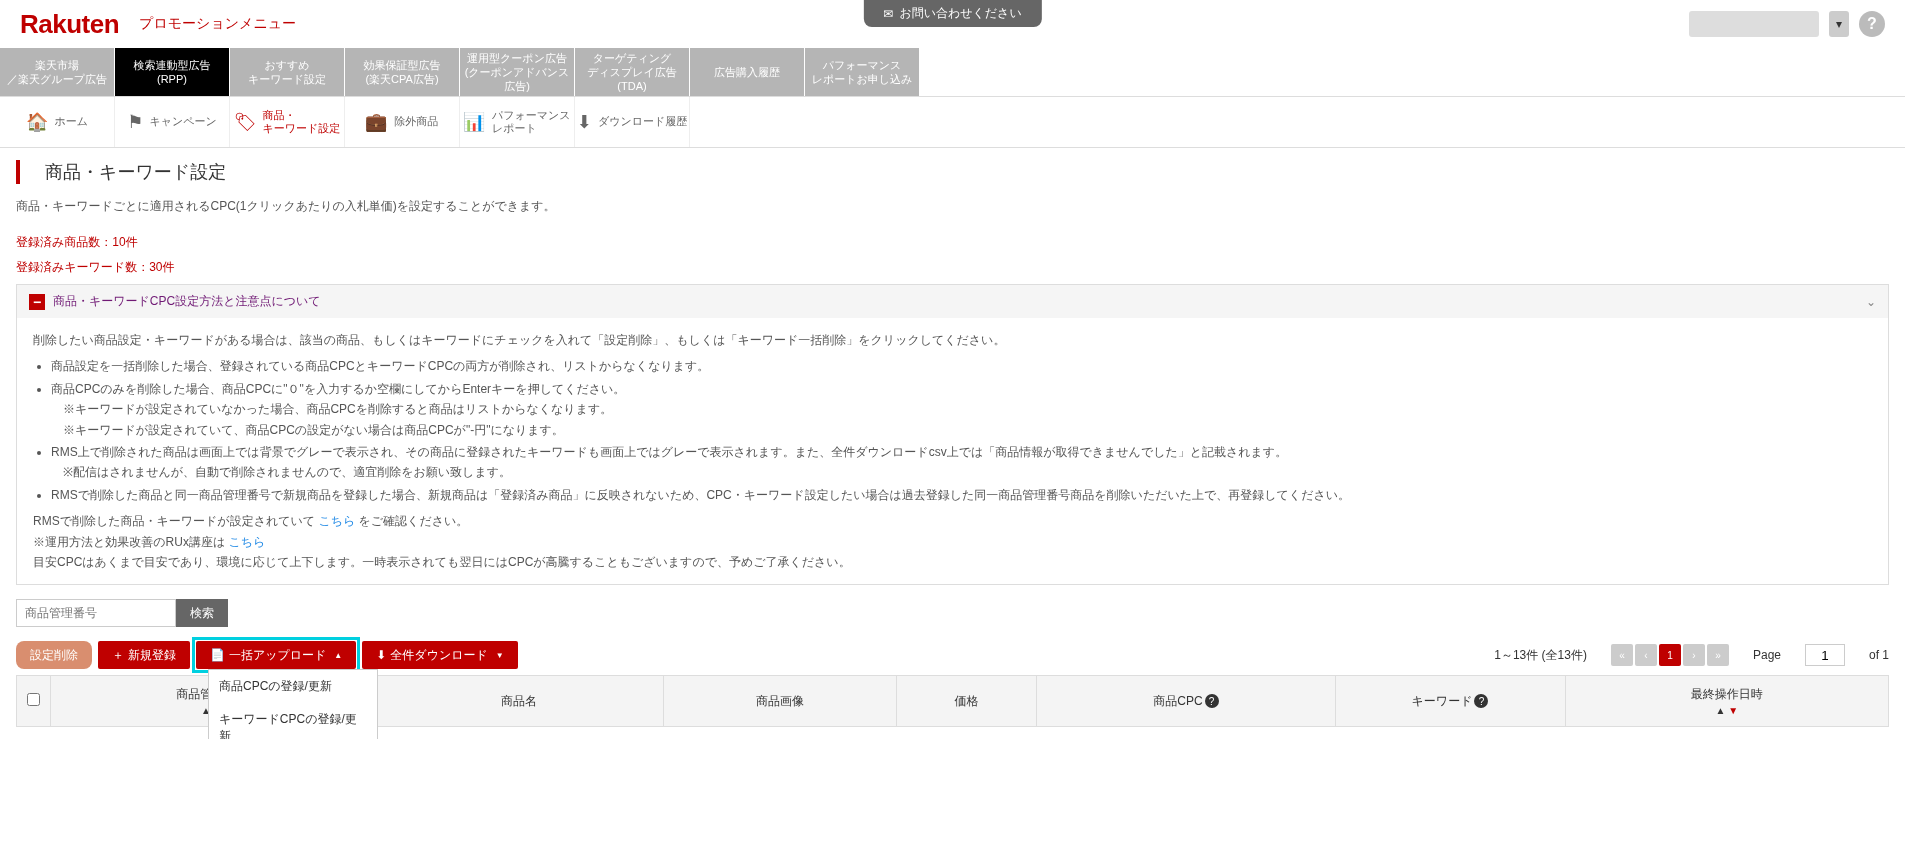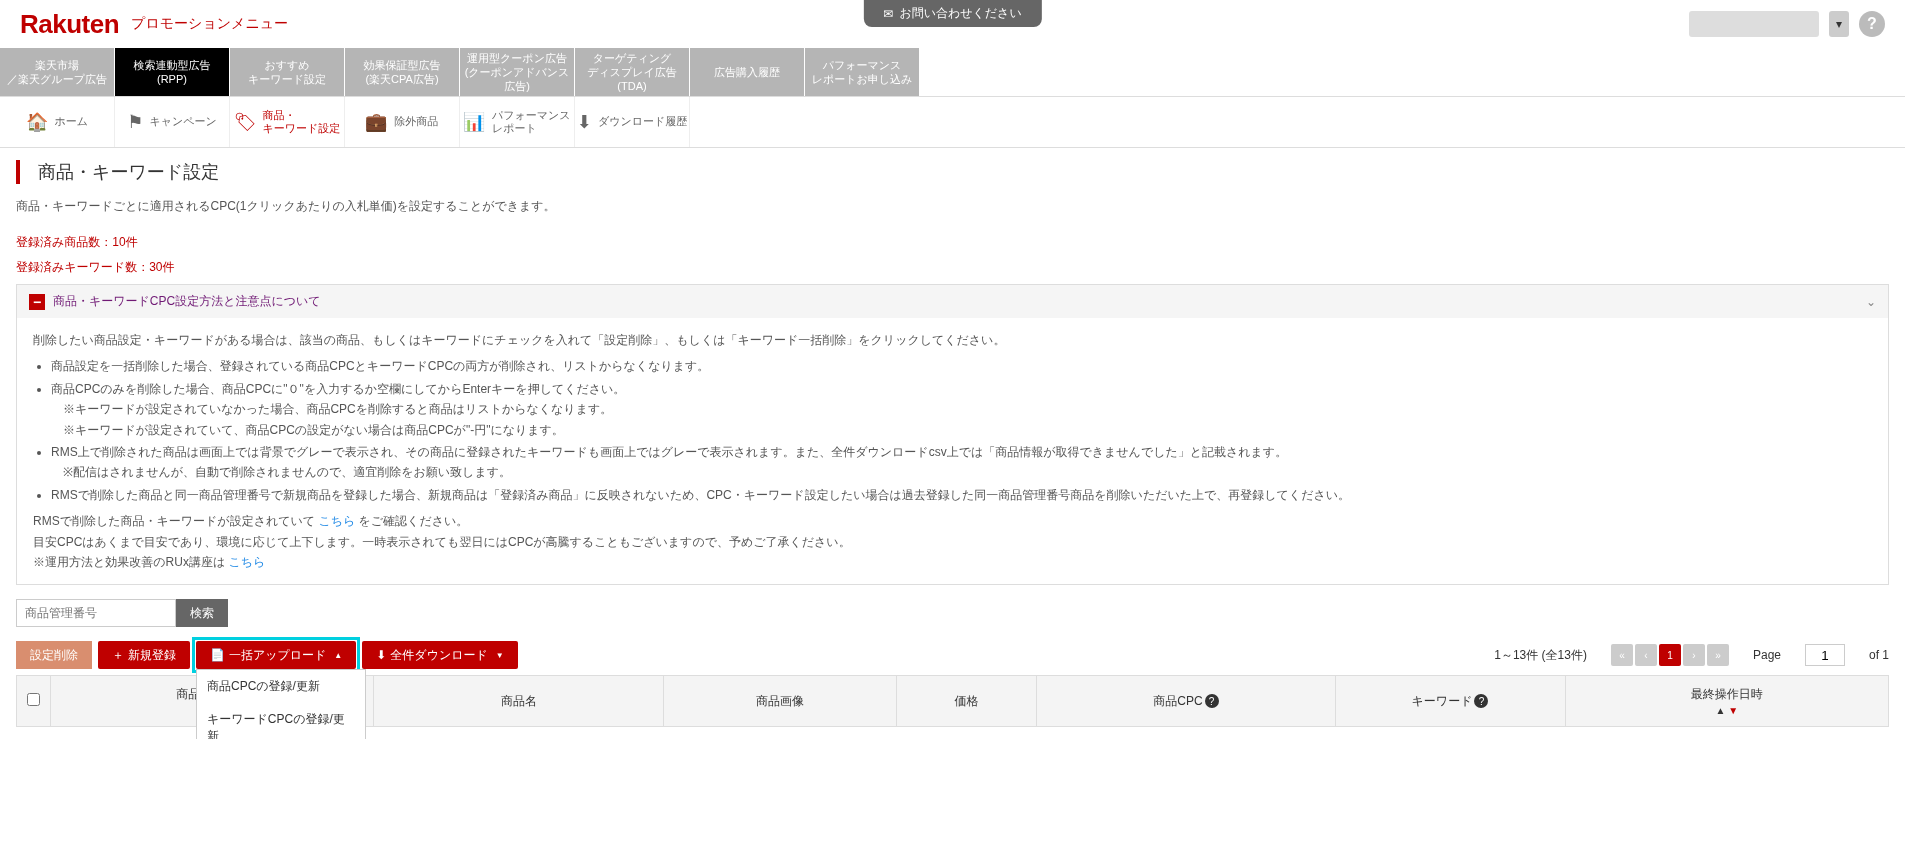--- a/index.html
+++ b/index.html
@@ -1,64 +1,64 @@
 <!DOCTYPE html>
 <html><head>
 <meta charset="utf-8">
 <style>
 * { margin: 0; padding: 0; box-sizing: border-box; }
 body { font-family: "Hiragino Kaku Gothic ProN", "メイリオ", Meiryo, sans-serif; font-size: 12px; color: #333; background: #fff; }
 
 .top-bar { background: #fff; height: 48px; display: flex; align-items: center; padding: 0 20px; position: relative; }
 .contact-btn { position: absolute; left: 50%; transform: translateX(-50%); top: 0; background: #666; color: #fff; padding: 5px 20px; border-radius: 0 0 8px 8px; font-size: 12px; display: flex; align-items: center; gap: 6px; }
 .logo { color: #bf0000; font-size: 26px; font-weight: bold; letter-spacing: -0.5px; }
-.logo-sub { color: #bf0000; font-size: 14px; margin-left: 12px; }
+.logo-sub { color: #bf0000; font-size: 14px; margin-left: 20px; }
 .top-right { margin-left: auto; display: flex; align-items: center; gap: 10px; }
 .user-box { width: 130px; height: 26px; background: #ddd; border-radius: 3px; }
 .dropdown-caret { width: 20px; height: 26px; background: #ccc; border-radius: 3px; display: flex; align-items: center; justify-content: center; }
 .help-icon { width: 26px; height: 26px; background: #bbb; border-radius: 50%; color: #fff; display: flex; align-items: center; justify-content: center; font-weight: bold; font-size: 16px; }
 
 .main-nav { display: flex; background: #fff; border-bottom: 1px solid #ddd; }
 .main-nav-item { flex: 0 0 auto; width: 115px; height: 48px; background: #b5b5b5; color: #fff; display: flex; flex-direction: column; align-items: center; justify-content: center; font-size: 11px; border-right: 1px solid #fff; text-align: center; line-height: 1.3; cursor: pointer; }
 .main-nav-item.active { background: #000000; }
 
 .sub-nav { display: flex; background: #fff; border-bottom: 1px solid #ddd; }
 .sub-nav-item { width: 115px; height: 50px; display: flex; align-items: center; justify-content: center; gap: 6px; font-size: 11px; color: #666; border-right: 1px solid #eee; cursor: pointer; }
 .sub-nav-item.active { color: #bf0000; }
 .sub-nav-icon { font-size: 18px; }
 .sub-nav-label { line-height: 1.2; }
 
 .content { padding: 12px 16px; }
-.page-title-row { display: flex; align-items: center; border-left: 4px solid #bf0000; padding-left: 18px; margin-bottom: 14px; }
+.page-title-row { display: flex; align-items: center; border-left: 4px solid #bf0000; padding-left: 25px; margin-bottom: 14px; }
 .page-title { font-size: 18px; font-weight: normal; color: #333; }
 .page-desc { font-size: 12px; color: #555; margin-bottom: 19px; }
 .stat-line { color: #bf0000; font-size: 12px; margin-bottom: 8px; }
 
 .accordion { border: 1px solid #ddd; margin-bottom: 14px; }
 .accordion-header { background: #f5f5f5; padding: 8px 12px; display: flex; align-items: center; cursor: pointer; }
 .accordion-toggle { width: 16px; height: 16px; background: #bf0000; color: #fff; display: flex; align-items: center; justify-content: center; font-size: 14px; margin-right: 8px; font-weight: bold; }
 .accordion-title { color: #701a75; font-size: 12px; flex: 1; }
 .accordion-chevron { color: #888; }
 .accordion-body { padding: 12px 16px; font-size: 12px; color: #555; line-height: 1.7; }
 .accordion-body ul { padding-left: 18px; margin: 6px 0; }
 .accordion-body li { margin-bottom: 2px; }
 .link { color: #1e88e5; }
 .indent { padding-left: 12px; }
 
 .search-row { display: flex; gap: 0; margin-bottom: 14px; }
 .search-input { width: 160px; height: 28px; border: 1px solid #ccc; padding: 0 8px; font-size: 12px; }
 .search-btn { height: 28px; padding: 0 14px; background: #666; color: #fff; border: none; font-size: 12px; cursor: pointer; }
 
 .toolbar { display: flex; align-items: center; gap: 6px; margin-bottom: 6px; position: relative; }
-.btn-light-red { background: #d98e6f; color: #fff; border: none; height: 28px; padding: 0 14px; font-size: 12px; border-radius: 0; cursor: pointer; }
+.btn-light-red { background: #d98e6f; color: #fff; border: none; height: 28px; padding: 0 14px; font-size: 12px; border-radius: 8px; cursor: pointer; }
 .btn-red { background: #bf0000; color: #fff; border: none; height: 28px; padding: 0 14px; font-size: 12px; border-radius: 2px; cursor: pointer; display: inline-flex; align-items: center; gap: 4px; }
 .btn-red .caret { margin-left: 4px; font-size: 8px; }
 
 .upload-wrap { position: relative; outline: 3px solid #00d0e0; outline-offset: 1px; }
-.dropdown-menu { position: absolute; top: 28px; left: 0; background: #fff; border: 1px solid #ccc; width: 170px; z-index: 10; }
+.dropdown-menu { position: absolute; top: 28px; left: 12px; background: #fff; border: 1px solid #ccc; width: 170px; z-index: 10; }
 .dropdown-menu-item { padding: 8px 10px; font-size: 12px; color: #333; cursor: pointer; }
 
 .pager-area { margin-left: auto; display: flex; align-items: center; gap: 24px; font-size: 12px; }
 .pager-btns { display: flex; gap: 2px; }
 .pager-btn { width: 22px; height: 22px; background: #ccc; color: #fff; display: flex; align-items: center; justify-content: center; font-size: 10px; border-radius: 2px; cursor: pointer; }
 .pager-btn.active { background: #bf0000; }
 .page-input { width: 40px; height: 22px; text-align: center; border: 1px solid #ccc; }
 
 .data-table { width: 100%; border-collapse: collapse; margin-top: 4px; }
 .data-table th { background: #f4f4f4; border: 1px solid #ddd; padding: 10px 6px; font-size: 12px; font-weight: normal; color: #333; text-align: center; position: relative; }
@@ -175,22 +175,22 @@
           <span class="indent">※キーワードが設定されていなかった場合、商品CPCを削除すると商品はリストからなくなります。</span><br>
           <span class="indent">※キーワードが設定されていて、商品CPCの設定がない場合は商品CPCが"-円"になります。</span>
         </li>
         <li>
           <span>RMS上で削除された商品は画面上では背景でグレーで表示され、その商品に登録されたキーワードも画面上ではグレーで表示されます。また、全件ダウンロードcsv上では「商品情報が取得できませんでした」と記載されます。</span><br>
           <span class="indent">※配信はされませんが、自動で削除されませんので、適宜削除をお願い致します。</span>
         </li>
         <li>RMSで削除した商品と同一商品管理番号で新規商品を登録した場合、新規商品は「登録済み商品」に反映されないため、CPC・キーワード設定したい場合は過去登録した同一商品管理番号商品を削除いただいた上で、再登録してください。</li>
       </ul>
       <p><span>RMSで削除した商品・キーワードが設定されていて </span><a class="link">こちら</a><span> をご確認ください。</span></p>
+      <p><span>※運用方法と効果改善のRUx講座は </span><a class="link">こちら</a></p>
       <p>目安CPCはあくまで目安であり、環境に応じて上下します。一時表示されても翌日にはCPCが高騰することもございますので、予めご了承ください。</p>
-      <p><span>※運用方法と効果改善のRUx講座は </span><a class="link">こちら</a></p>
     </div>
   </div>
 
   <div class="search-row">
     <input class="search-input" placeholder="商品管理番号" style="">
     <button class="search-btn">検索</button>
   </div>
 
   <div class="toolbar">
     <button class="btn-light-red">設定削除</button>

